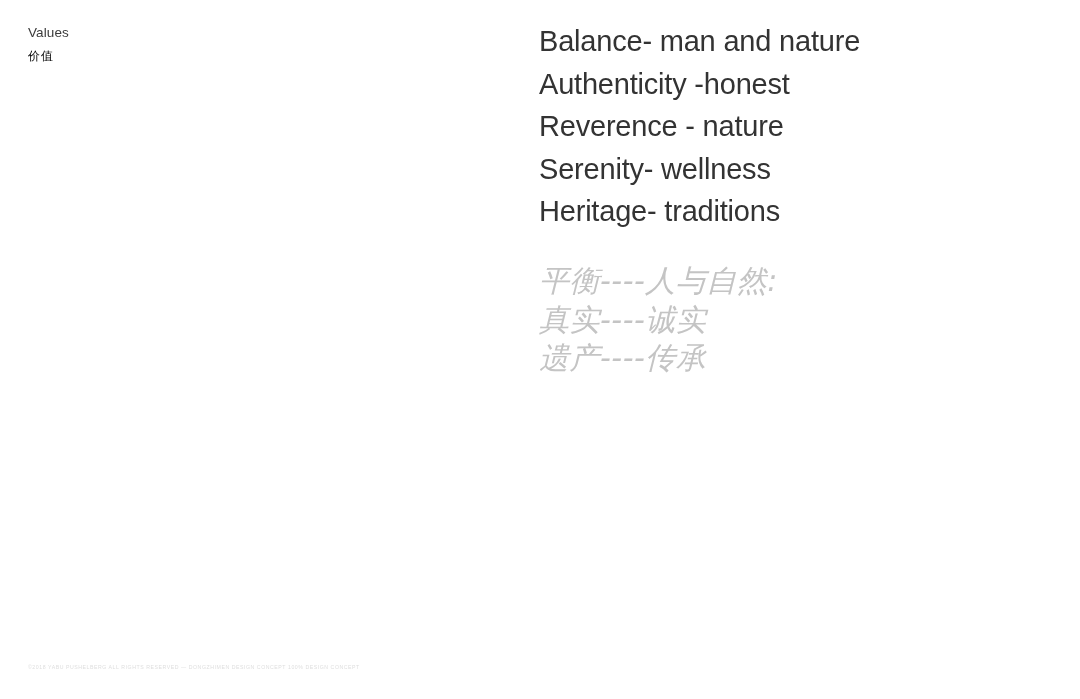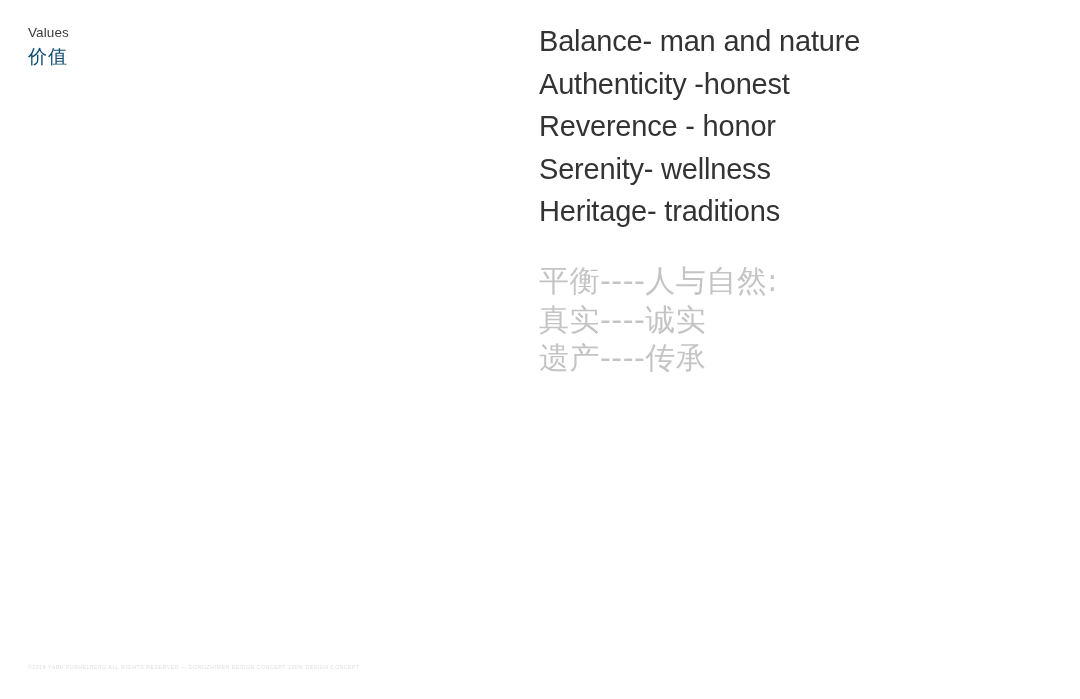--- a/index.html
+++ b/index.html
@@ -34,23 +34,23 @@
   .section-label-en {
     font-size: 13.5px;
     line-height: 17px;
     color: #3b3b3b;
     letter-spacing: 0.1px;
     font-weight: 400;
     white-space: nowrap;
   }
   .section-label-zh {
     margin-top: 4px;
-    font-size: 19px;
+    font-size: 12px;
     line-height: 22px;
-    color: #0c4a6e;
+    color: #000000;
     font-family: "DejaVu Sans", "Liberation Sans", sans-serif;
     font-weight: 400;
     letter-spacing: 1px;
     white-space: nowrap;
   }
 
   
   .values-en {
     position: absolute;
     left: 539px;
@@ -65,20 +65,21 @@
     letter-spacing: -0.2px;
     white-space: nowrap;
   }
 
   
   .values-zh {
     position: absolute;
     left: 539px;
     top: 262px;
     width: 500px;
+    font-style: italic;
   }
   .values-zh .value-line-zh {
     font-size: 30px;
     line-height: 38.5px;
     color: #c4c4c4;
     font-family: "DejaVu Sans", "Liberation Sans", sans-serif;
     font-weight: 400;
     letter-spacing: 0.5px;
     white-space: nowrap;
   }
@@ -102,21 +103,21 @@
 <div class="slide">
 
   <div class="section-label">
     <div class="section-label-en">Values</div>
     <div class="section-label-zh">价值</div>
   </div>
 
   <div class="values-en">
     <div class="value-line">Balance- man and nature</div>
     <div class="value-line">Authenticity -honest</div>
-    <div class="value-line">Reverence - honor</div>
+    <div class="value-line">Reverence - nature</div>
     <div class="value-line">Serenity- wellness</div>
     <div class="value-line">Heritage- traditions</div>
   </div>
 
   <div class="values-zh">
     <div class="value-line-zh">平衡----人与自然:</div>
     <div class="value-line-zh">真实----诚实</div>
     <div class="value-line-zh">遗产----传承</div>
   </div>
 

